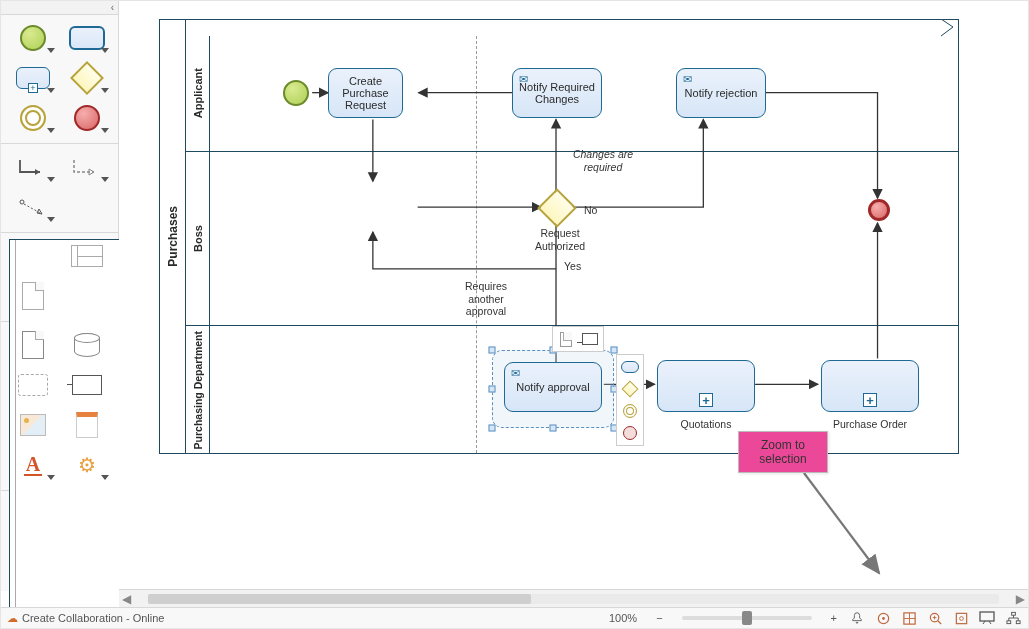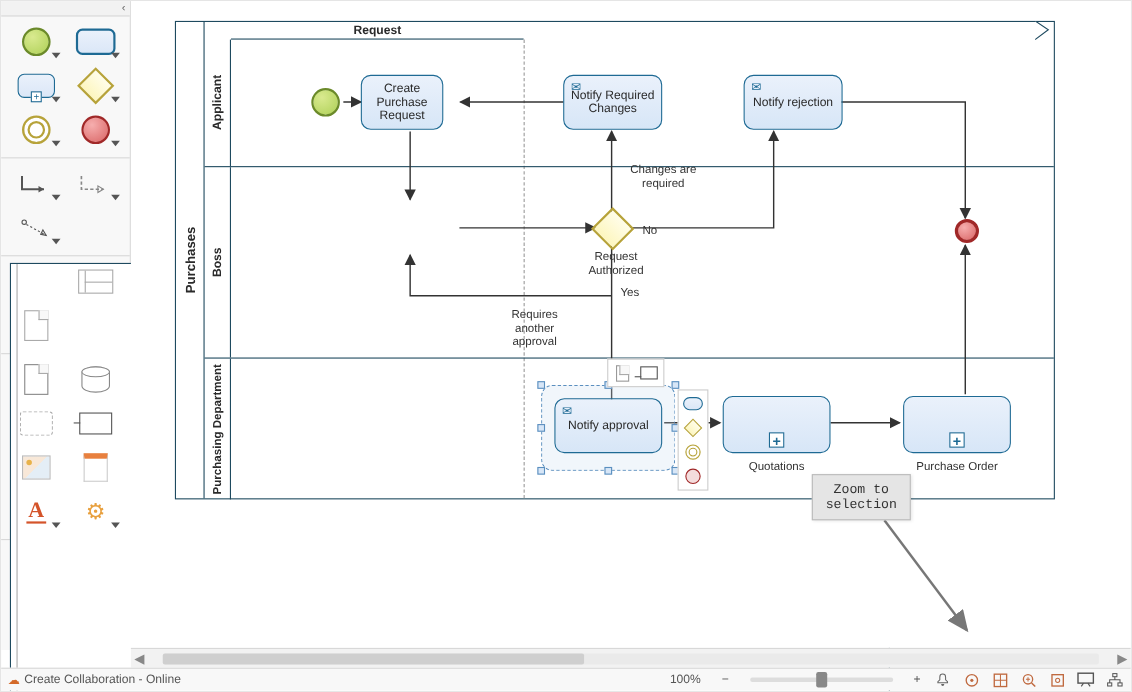--- a/index.html
+++ b/index.html
@@ -57,21 +57,21 @@
   .start-ev { position:absolute; width:26px; height:26px; border-radius:50%; border:2px solid #6b8a2a; background:radial-gradient(circle at 35% 30%, #d9ea8f, #aed057); }
   .end-ev { position:absolute; width:22px; height:22px; border-radius:50%; border:3px solid #a02828; background:radial-gradient(circle at 35% 30%, #f6aeae, #d96565); }
   .gateway { position:absolute; width:28px; height:28px; transform:rotate(45deg); border:2px solid #b7a33a; background:linear-gradient(#fffde9,#fdf6bf); }
   .label { position:absolute; font-size:10.5px; color:#333; text-align:center; line-height:1.2; }
   svg.flows { position:absolute; left:0; top:0; width:100%; height:100%; pointer-events:none; }
   .sel-box { position:absolute; border:1px dashed #5b8fbf; background:rgba(200,220,240,0.25); border-radius:10px; }
   .sel-handle { position:absolute; width:7px; height:7px; background:#d7e6f7; border:1px solid #5b8fbf; transform:translate(-50%,-50%); }
   .quickbar { position:absolute; background:#fff; border:1px solid #ccc; display:flex; padding:2px; gap:2px; }
   .quickbar.v { flex-direction:column; }
   .quickbar .qi { width:22px; height:20px; display:flex; align-items:center; justify-content:center; cursor:pointer; }
-  .tooltip { position:absolute; background:#e5e5e5; border:1px solid #bbb; padding:6px 10px; font-size:12px; text-align:center; box-shadow:1px 1px 3px rgba(0,0,0,0.1);font-family:Liberation Mono, monospace; }
+  .tooltip { position:absolute; background:#ec4899; border:1px solid #bbb; padding:6px 10px; font-size:12px; text-align:center; box-shadow:1px 1px 3px rgba(0,0,0,0.1); }
   
   .hscroll { position:absolute; left:118px; right:0; bottom:21px; height:18px; background:#f2f2f2; border-top:1px solid #d8d8d8; display:flex; align-items:center; }
   .hscroll-track { flex:1; height:10px; background:#eaeaea; margin:0 14px; position:relative; border-radius:2px; }
   .hscroll-thumb { position:absolute; left:0; top:0; bottom:0; width:45%; background:#cfcfcf; border-radius:2px; }
   .statusbar { position:absolute; left:0; right:0; bottom:0; height:21px; background:#f8f8f8; border-top:1px solid #d8d8d8; display:flex; align-items:center; font-size:11px; color:#555; padding:0 6px; gap:8px; }
   .status-left { display:flex; align-items:center; gap:4px; }
   .spacer { flex:1; }
   .zoom-group { display:flex; align-items:center; gap:16px; }
   .zslider { width:130px; height:4px; background:#ddd; position:relative; border-radius:2px; }
   .zthumb { position:absolute; left:50%; top:50%; width:10px; height:14px; background:#888; transform:translate(-50%,-50%); border-radius:2px; }
@@ -181,23 +181,20 @@
     </div>
   </div>
 
   <div class="canvas">
     <div class="diagram">
       <div class="pool">
         <div class="pool-title">
             <span class="vtext">Purchases</span>
           </div>
 
-        <div class="phase-head" style="left:50px; width:266px;">
-            <span>Request</span>
-          </div>
         <div class="phase-notch" style="left:310px; top:0; border-left:9px solid transparent;"></div>
         <svg style="position:absolute;right:-1px;top:-1px;width:18px;height:18px;" viewBox="0 0 18 18">
             <path d="M0 0 L12 8 L0 17" fill="#fff" stroke="#1e4a5f"></path>
           </svg>
         <div class="phase-div" style="top:16px;"></div>
 
         <div class="lane lane1" style="top:16px; height:116px;">
           <div class="lane-title">
               <span class="vtext" style="font-size:11px;">Applicant</span>
             </div>
@@ -267,21 +264,21 @@
 
         <div class="subproc" style="left:497px; top:340px; width:98px; height:52px;">
             <div class="plus">+</div>
           </div>
         <div class="label" style="left:497px; top:398px; width:98px;">Quotations</div>
         <div class="subproc" style="left:661px; top:340px; width:98px; height:52px;">
             <div class="plus">+</div>
           </div>
         <div class="label" style="left:661px; top:398px; width:98px;">Purchase Order</div>
 
-        <div class="label" style="left:403px; top:128px; width:80px;">Changes are required</div>
+        <div class="label" style="left:403px; top:128px; width:80px;font-style:italic;">Changes are required</div>
         <div class="label" style="left:424px; top:184px;">No</div>
         <div class="label" style="left:370px; top:207px; width:60px;">Request Authorized</div>
         <div class="label" style="left:404px; top:240px;">Yes</div>
         <div class="label" style="left:296px; top:260px; width:60px;">Requires another approval</div>
 
         <div class="quickbar" style="left:392px; top:306px;">
           <div class="qi">
               <div class="note-shape" style="width:12px;height:15px;border-color:#999;"></div>
             </div>
           <div class="qi">

